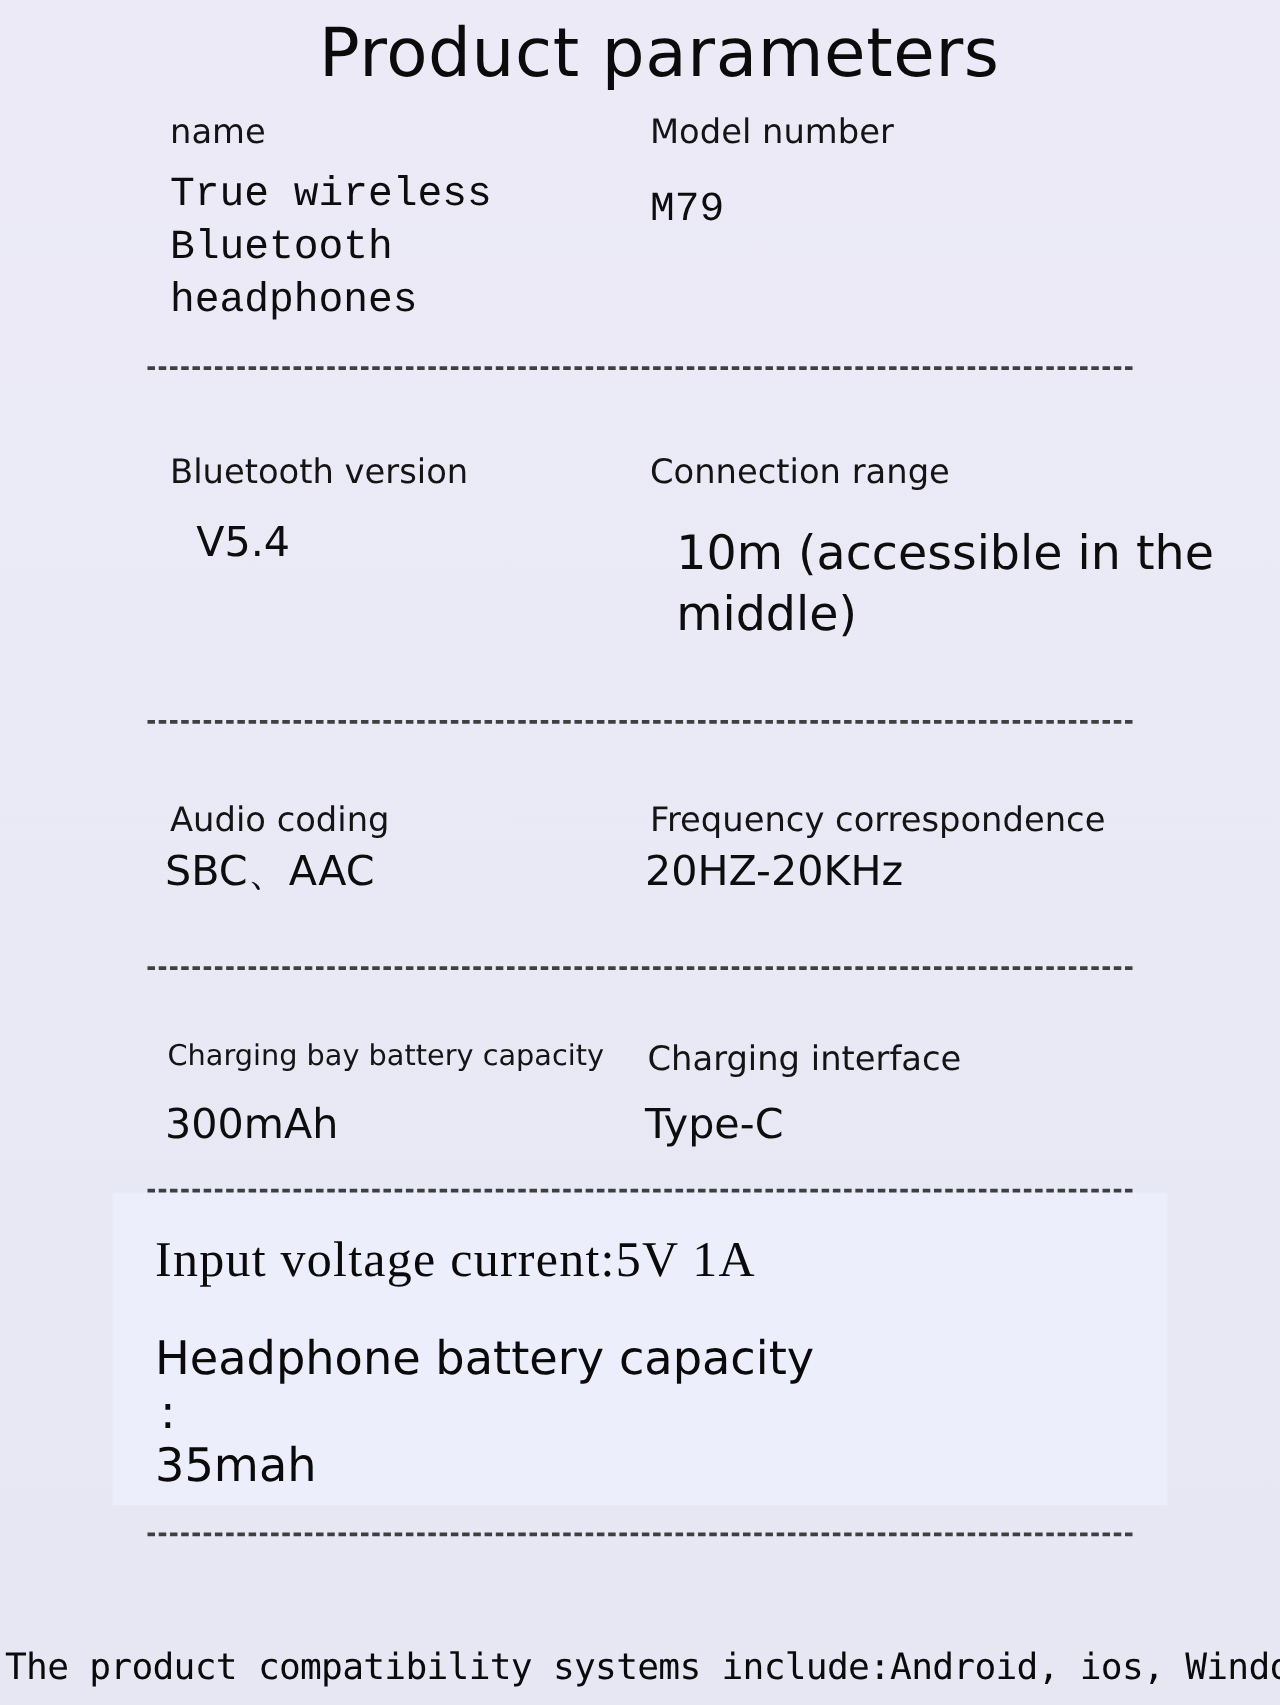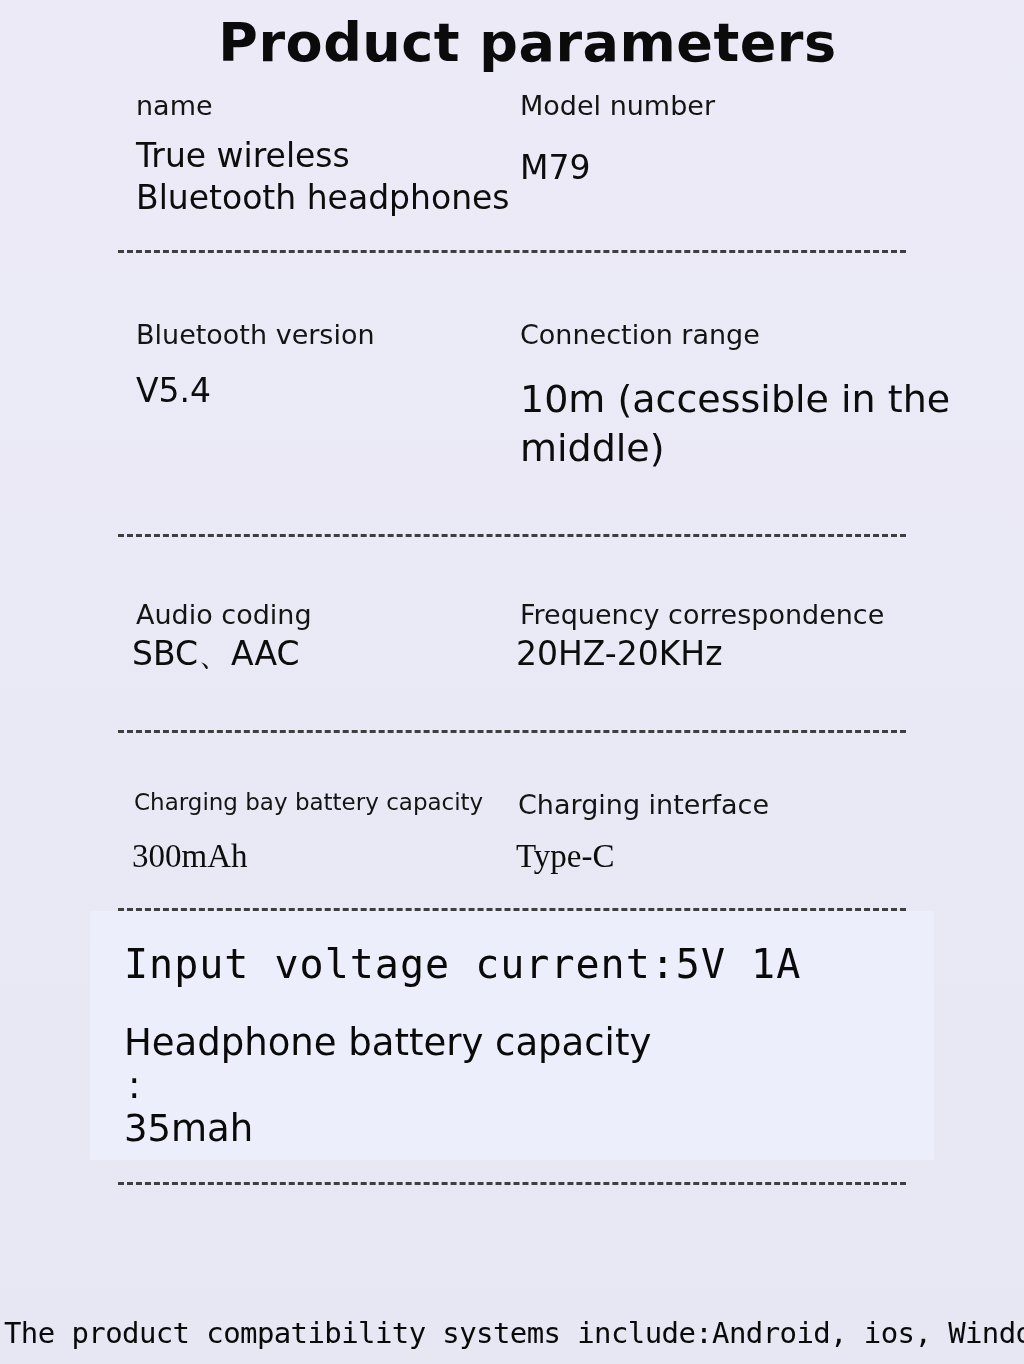--- a/index.html
+++ b/index.html
@@ -17,21 +17,21 @@
   }
   .page {
     width: 1024px;
     height: 1364px;
     position: relative;
     background: linear-gradient(180deg, #eceaf7 0%, #e9e9f5 55%, #e7e7f4 100%);
   }
   .title {
     text-align: center;
     font-family: "DejaVu Sans", sans-serif;
-    font-weight: bold;
+    font-weight: normal;
     font-size: 54px;
     letter-spacing: 0.5px;
     color: #0b0b0b;
     padding-top: 12px;
     line-height: 1.15;
     padding-left: 31px;
   }
   .spec-block {
     position: relative;
     padding-left: 136px;
@@ -65,21 +65,21 @@
     font-size: 38px;
   }
   .divider {
     margin: 0 118px 0 118px;
     border-top: 3px dashed #222;
     height: 0;
     opacity: 0.85;
   }
   .sec1 { margin-top: 14px; }
   .sec1 .lbl { margin-bottom: 6px; }
-  .sec1 .val { margin-top: 0px; }
+  .sec1 .val { margin-top: 0px; font-family: Liberation Mono, monospace; }
   .gap-a { height: 30px; }
   .gap-b { height: 64px; }
   .gap-c { height: 60px; }
   .gap-d { height: 54px; }
   .gap-e { height: 30px; }
 
   .mono-line {
     font-family: "DejaVu Sans Mono", monospace;
     font-size: 40px;
     letter-spacing: 1px;
@@ -146,21 +146,21 @@
 
   <div class="gap-a"></div>
   <div class="divider"></div>
   <div class="gap-b"></div>
 
   <div class="spec-block">
     <div class="row">
       <div class="col-left lbl">Bluetooth version</div>
       <div class="col-right lbl">Connection range</div>
     </div>
-    <div class="row" style="margin-top:16px;">
+    <div class="row" style="margin-top:16px;margin-left:21px;">
       <div class="col-left val">V5.4</div>
       <div class="col-right val small" style="margin-top:5px;">10m (accessible in the middle)</div>
     </div>
   </div>
 
   <div class="gap-c"></div>
   <div class="divider"></div>
   <div class="gap-c"></div>
 
   <div class="spec-block">
@@ -176,31 +176,31 @@
 
   <div class="gap-d"></div>
   <div class="divider"></div>
   <div class="gap-d"></div>
 
   <div class="spec-block">
     <div class="row">
       <div class="col-left lbl small" style="margin-left:-2px;">Charging bay battery capacity</div>
       <div class="col-right lbl">Charging interface</div>
     </div>
-    <div class="row" style="margin-top:12px;font-family:Liberation Serif, serif;">
+    <div class="row" style="margin-top:12px;">
       <div class="col-left val" style="margin-left:-4px;">300mAh</div>
       <div class="col-right val">Type-C</div>
     </div>
   </div>
 
   <div class="gap-e"></div>
   <div class="divider"></div>
 
   <div class="hl-band" style="margin:0 90px 0 90px;">
-    <div class="mono-line" style="padding-left:34px; margin-top:22px;">Input voltage current:5V 1A</div>
+    <div class="mono-line" style="padding-left:34px; margin-top:22px;font-family:Liberation Serif, serif;">Input voltage current:5V 1A</div>
     <div class="battery-line" style="padding-left:34px; margin-top:34px;flex-direction:column;">
       <span class="bl-label">Headphone battery capacity</span>
       <span class="bl-sep">:</span>
       <span class="bl-value">35mah</span>
     </div>
   </div>
 
   <div style="height:22px;"></div>
   <div class="divider"></div>
 

